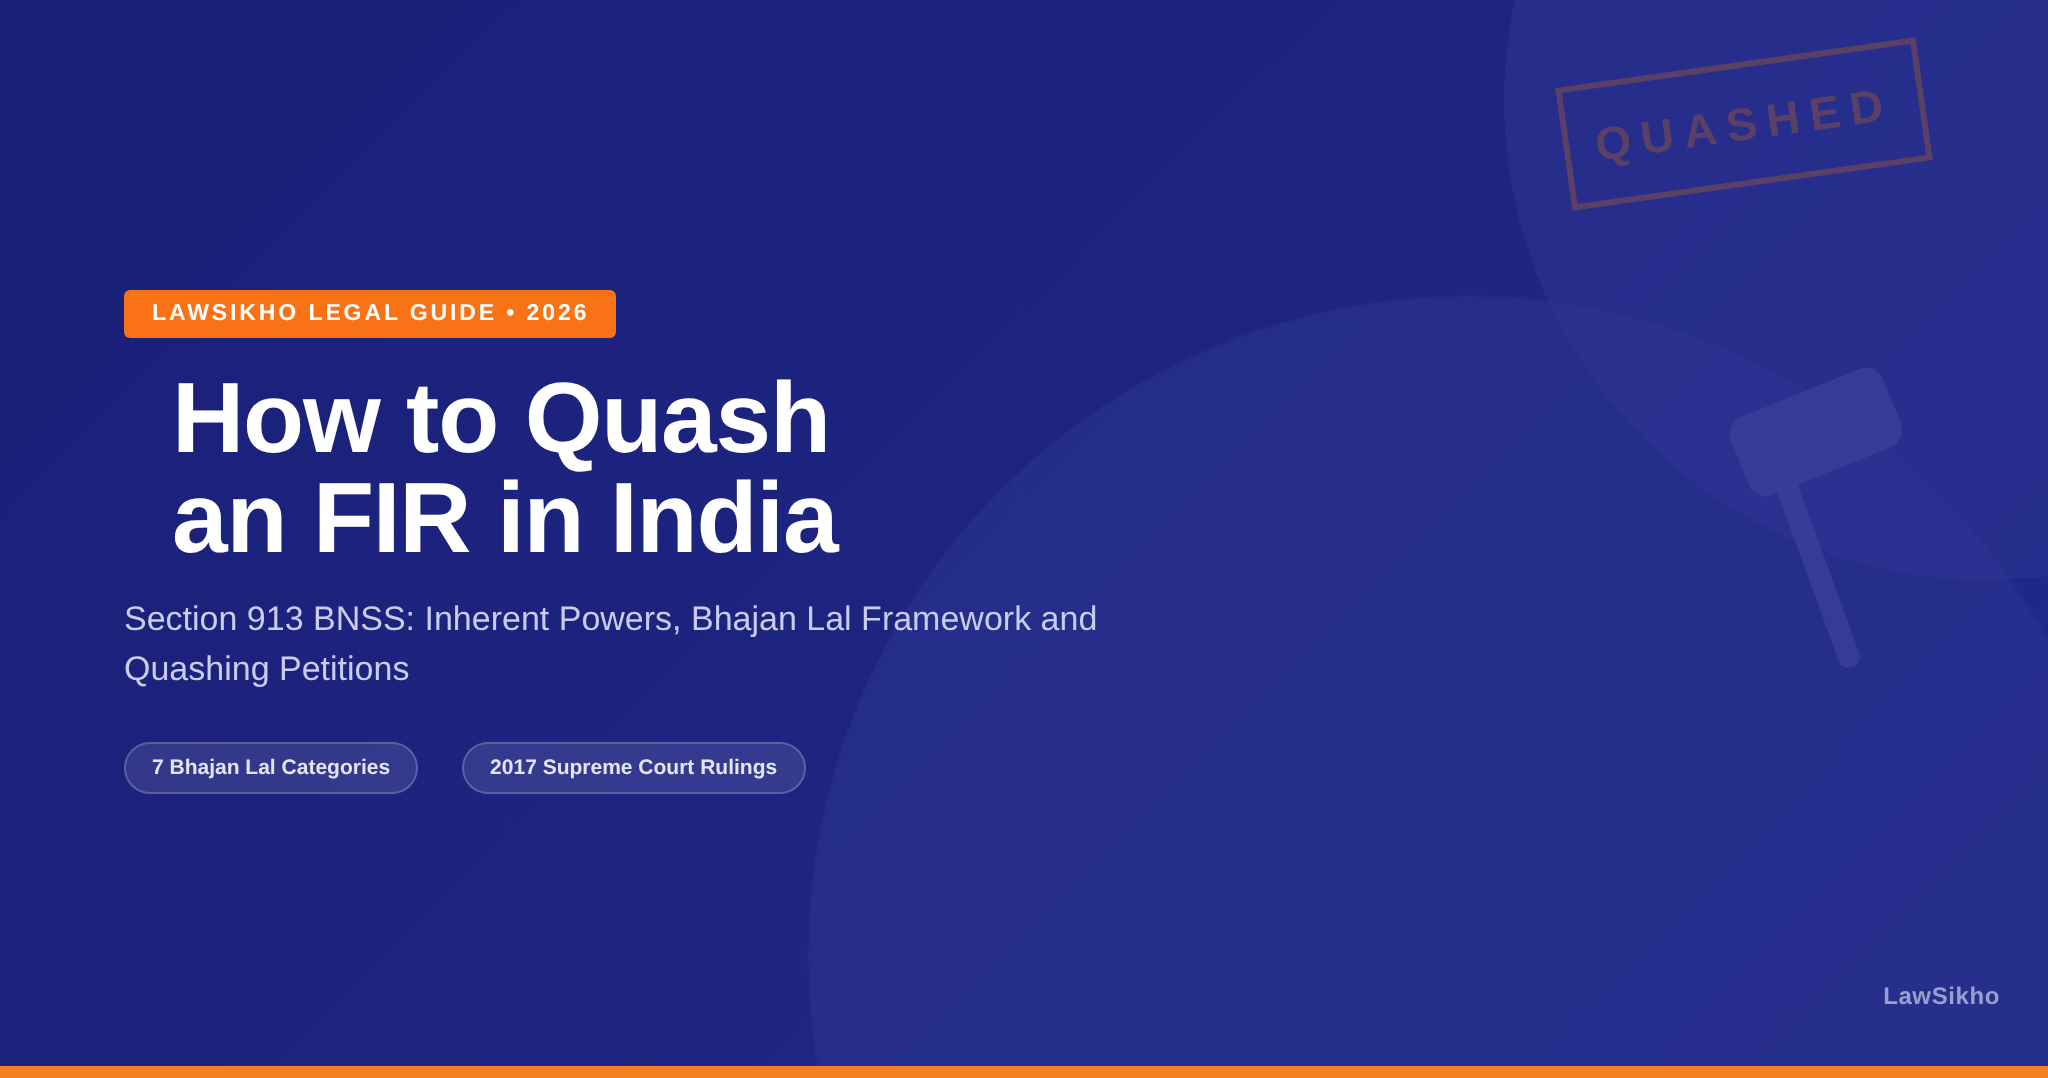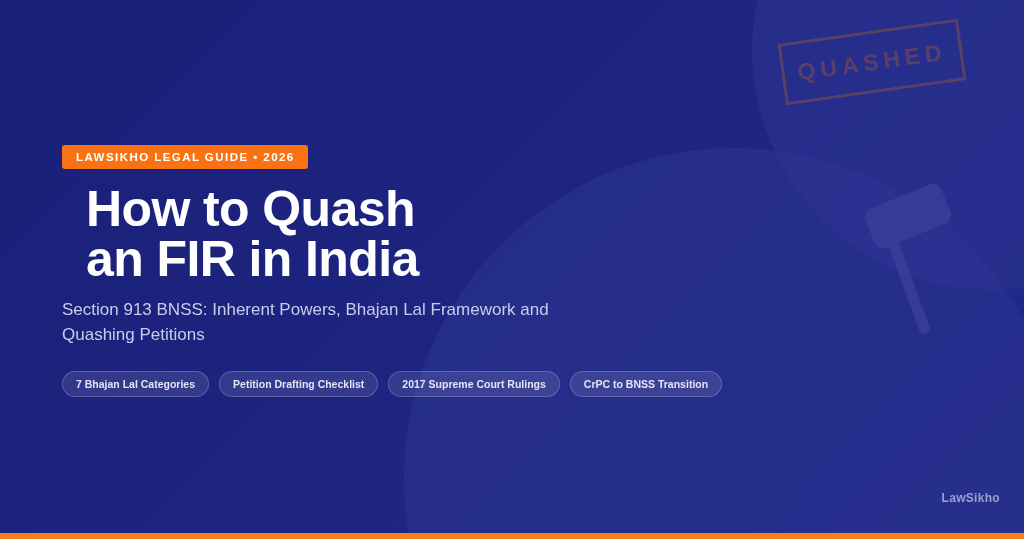--- a/index.html
+++ b/index.html
@@ -128,21 +128,21 @@
     line-height:25px;
     color:#c9ccea;
     font-weight:normal;
   }
 
   .chips {
     position:absolute;
     top:371px;
     left:0;
     display:flex;
-    gap:10px;
+    gap:22px;
     align-items:center;
   }
 
   .chip {
     background:rgba(255,255,255,.10);
     border:1px solid rgba(255,255,255,.20);
     color:#e3e5f5;
     font-size:10.5px;
     font-weight:bold;
     padding:6px 13px;
@@ -196,22 +196,20 @@
 
     <div class="badge">LAWSIKHO LEGAL GUIDE • 2026</div>
 
     <h1 class="headline">How to Quash
 an FIR in India</h1>
 
     <p class="subtitle">Section 913 BNSS: Inherent Powers, Bhajan Lal Framework and Quashing Petitions</p>
 
     <div class="chips">
       <span class="chip">7 Bhajan Lal Categories</span>
-      <span class="chip">Petition Drafting Checklist</span>
       <span class="chip">2017 Supreme Court Rulings</span>
-      <span class="chip">CrPC to BNSS Transition</span>
     </div>
   </div>
 
   <div class="watermark">LawSikho</div>
 
   <div class="bottom-bar"></div>
 </div>
 
 </body></html>

